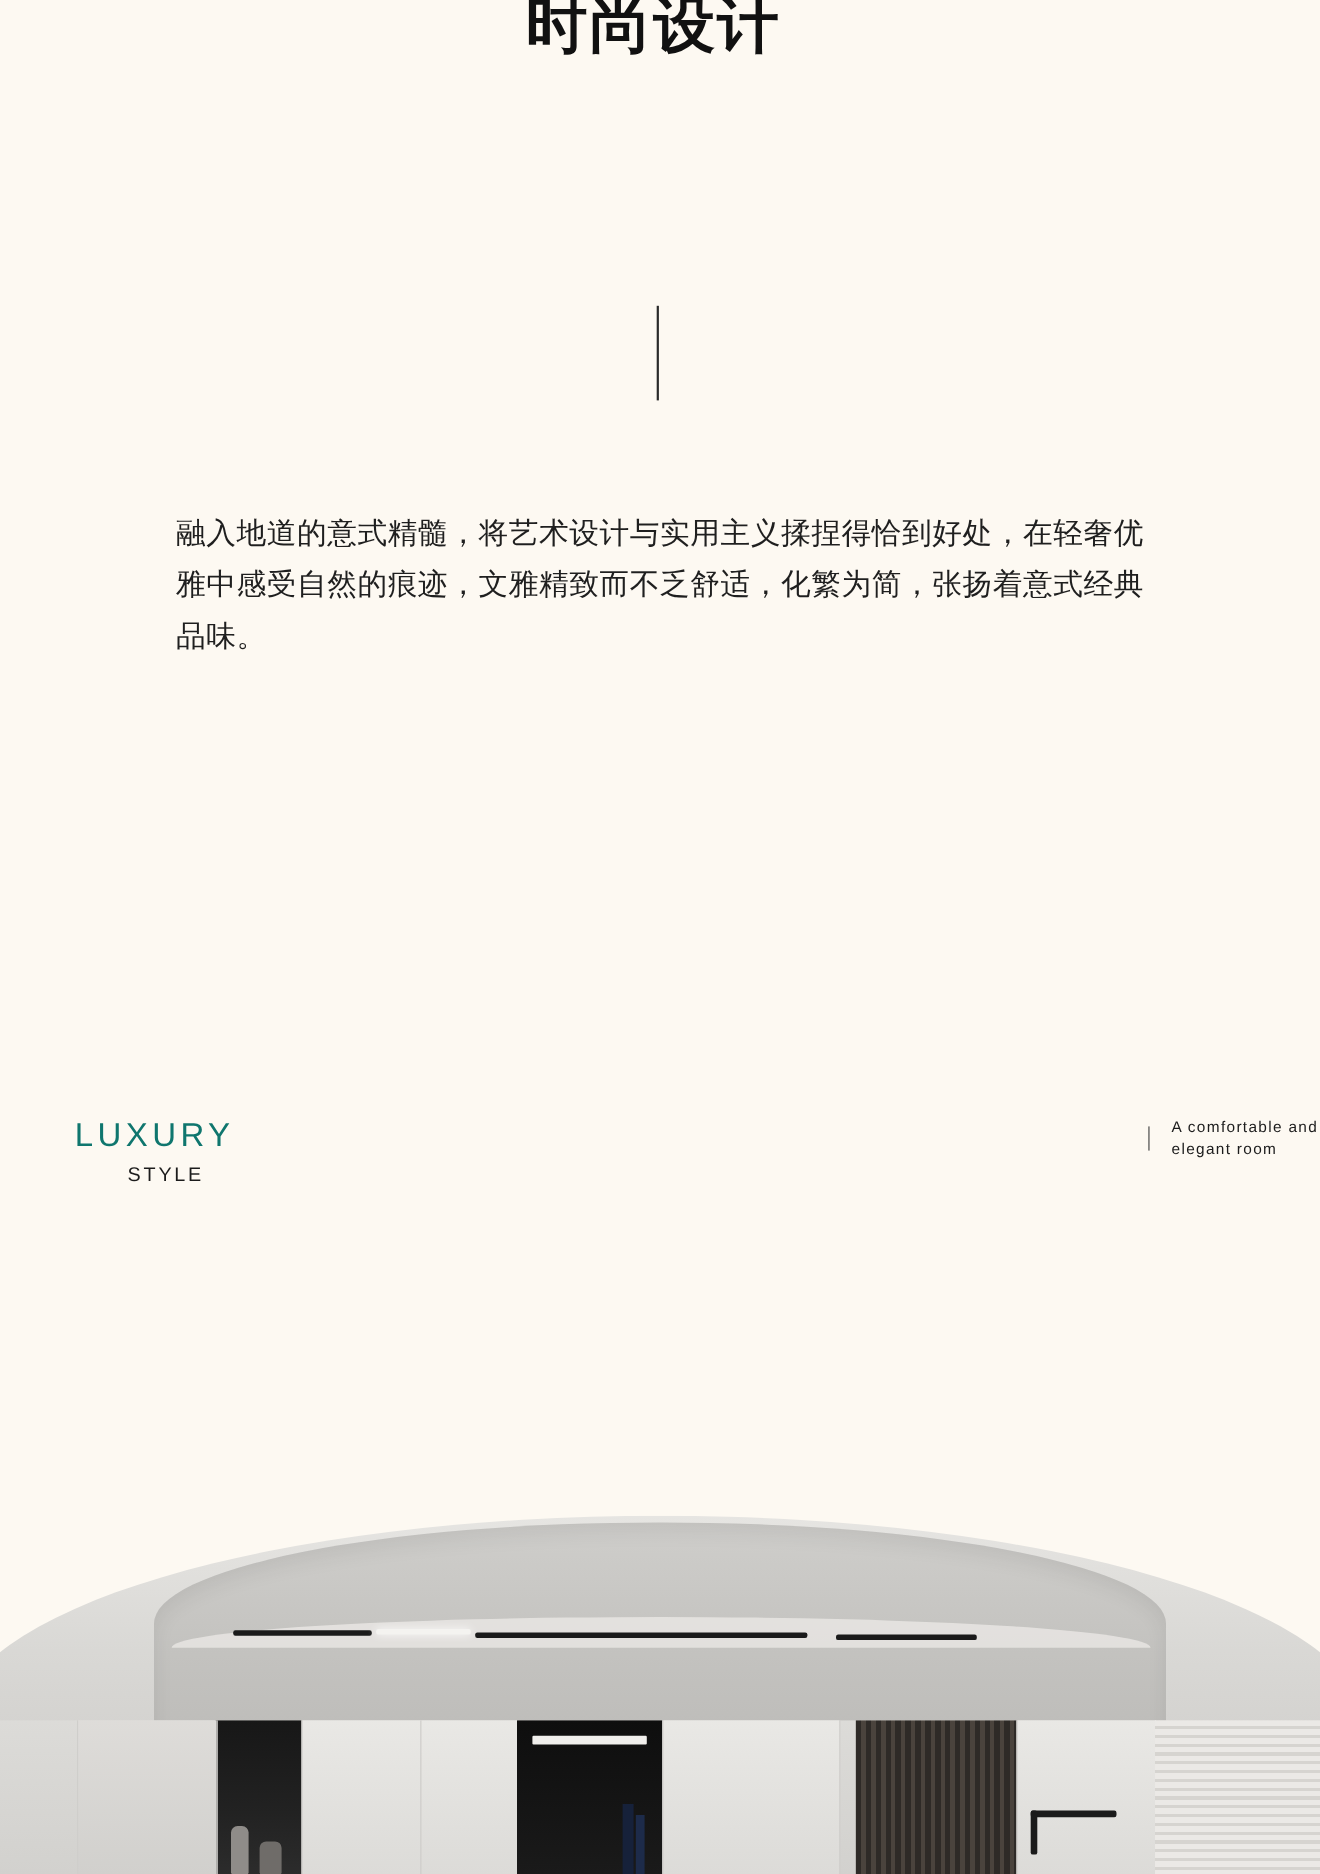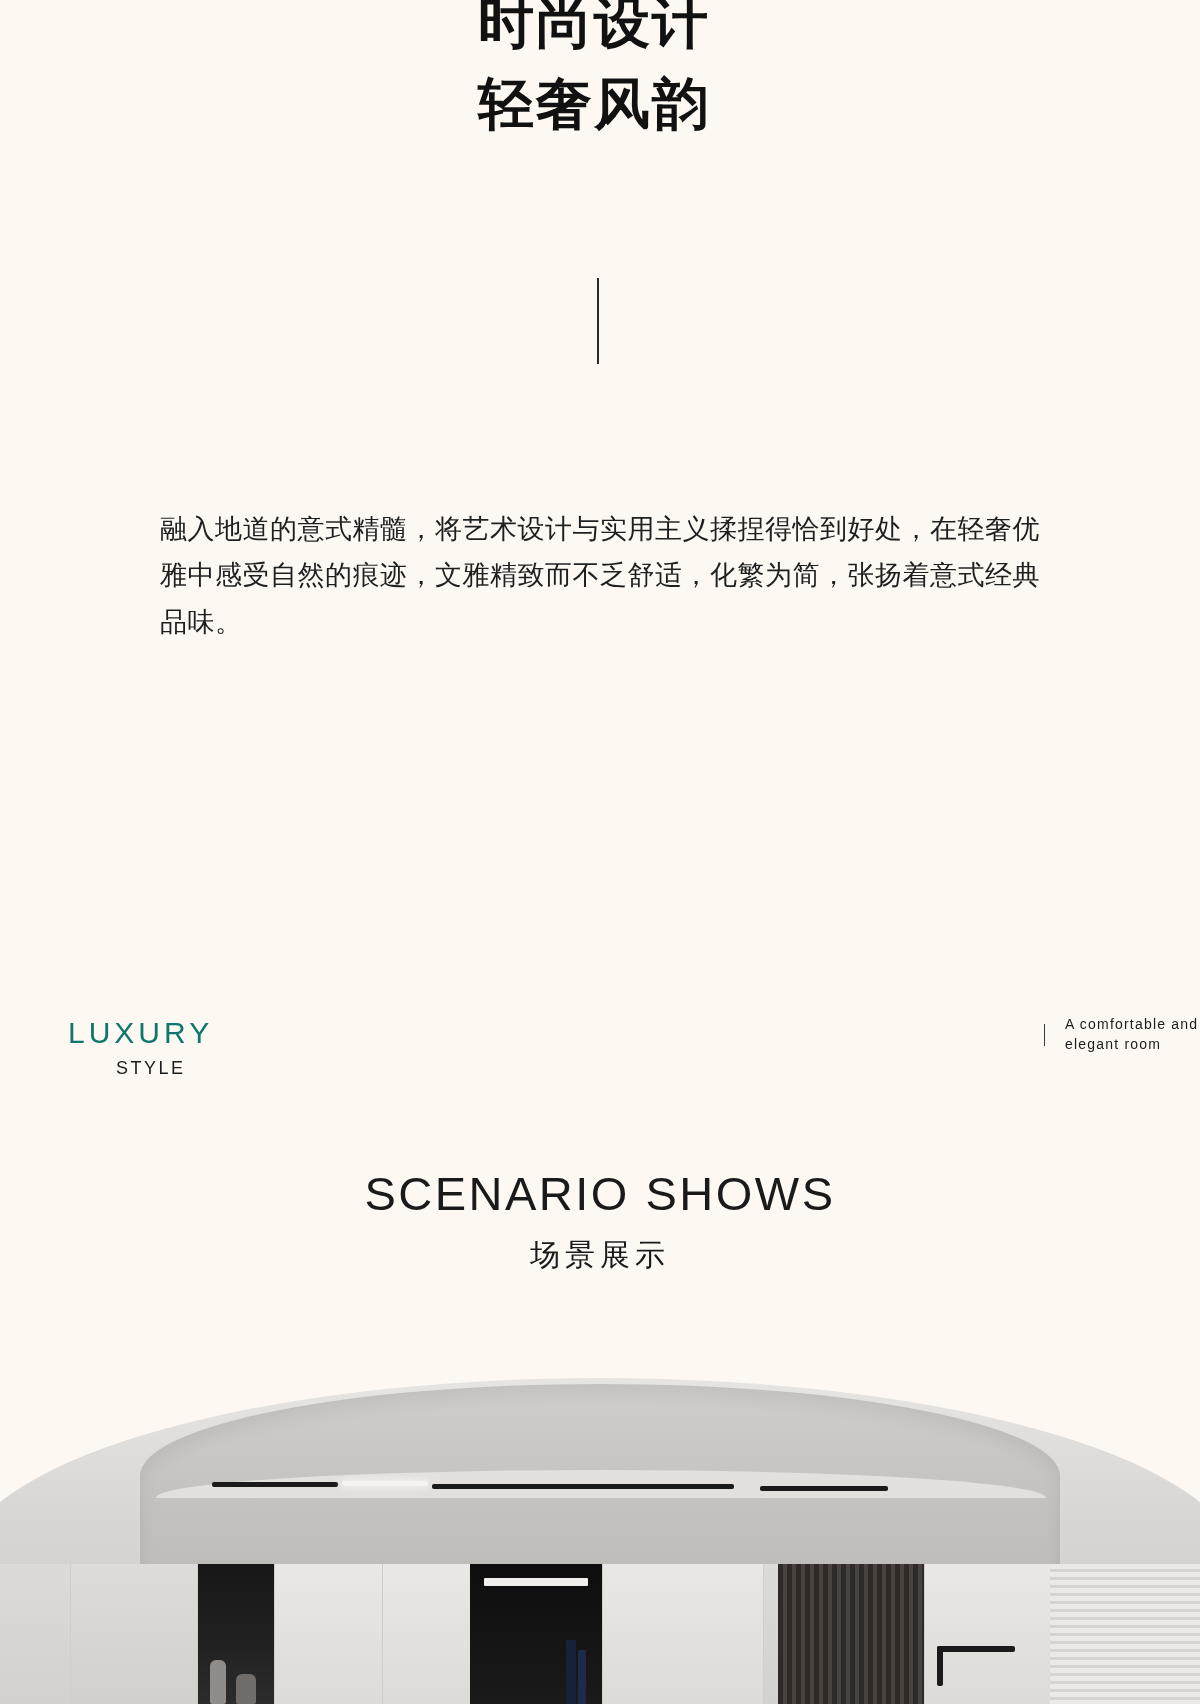--- a/index.html
+++ b/index.html
@@ -55,21 +55,20 @@
     position: absolute;
     left: 160px;
     top: 462px;
     width: 880px;
     font-size: 27px;
     line-height: 1.72;
     color: #1f1f1f;
     letter-spacing: 0.5px;
     text-align: justify;
     font-family: "Liberation Sans", "DejaVu Sans", sans-serif;
-    margin-top: 44px;
   }
 
   
   .luxury {
     position: absolute;
     left: 68px;
     top: 1018px;
   }
   .luxury .main {
     font-size: 30px;
@@ -242,41 +241,36 @@
     background: #16213a;
   }
 </style>
 </head>
 <body>
 
 <div class="page">
 
   <div class="headline">
     <div class="line">时尚设计</div>
-    <div class="line">轻奢风韵</div>
   </div>
 
   <div class="vrule"></div>
 
   <div class="paragraph">融入地道的意式精髓，将艺术设计与实用主义揉捏得恰到好处，在轻奢优雅中感受自然的痕迹，文雅精致而不乏舒适，化繁为简，张扬着意式经典品味。</div>
 
   <div class="luxury">
     <div class="main">LUXURY</div>
     <div class="sub">STYLE</div>
   </div>
 
   <div class="note">
     <div class="note-rule"></div>
     <div class="note-text">A comfortable and elegant room</div>
   </div>
 
-  <div class="section-title">
-    <div class="en">SCENARIO SHOWS</div>
-    <div class="cn">场景展示</div>
-  </div>
 
   <div class="photo">
     <div class="arch">
       <div class="ceiling-inner"></div>
       <div class="ceiling-rim"></div>
 
       <div class="light-strip" style="left:252px; top:104px; width:126px;"></div>
       <div class="light-strip lit" style="left:382px; top:103px; width:86px;"></div>
       <div class="light-strip" style="left:472px; top:106px; width:302px;"></div>
       <div class="light-strip" style="left:800px; top:108px; width:128px;"></div>

